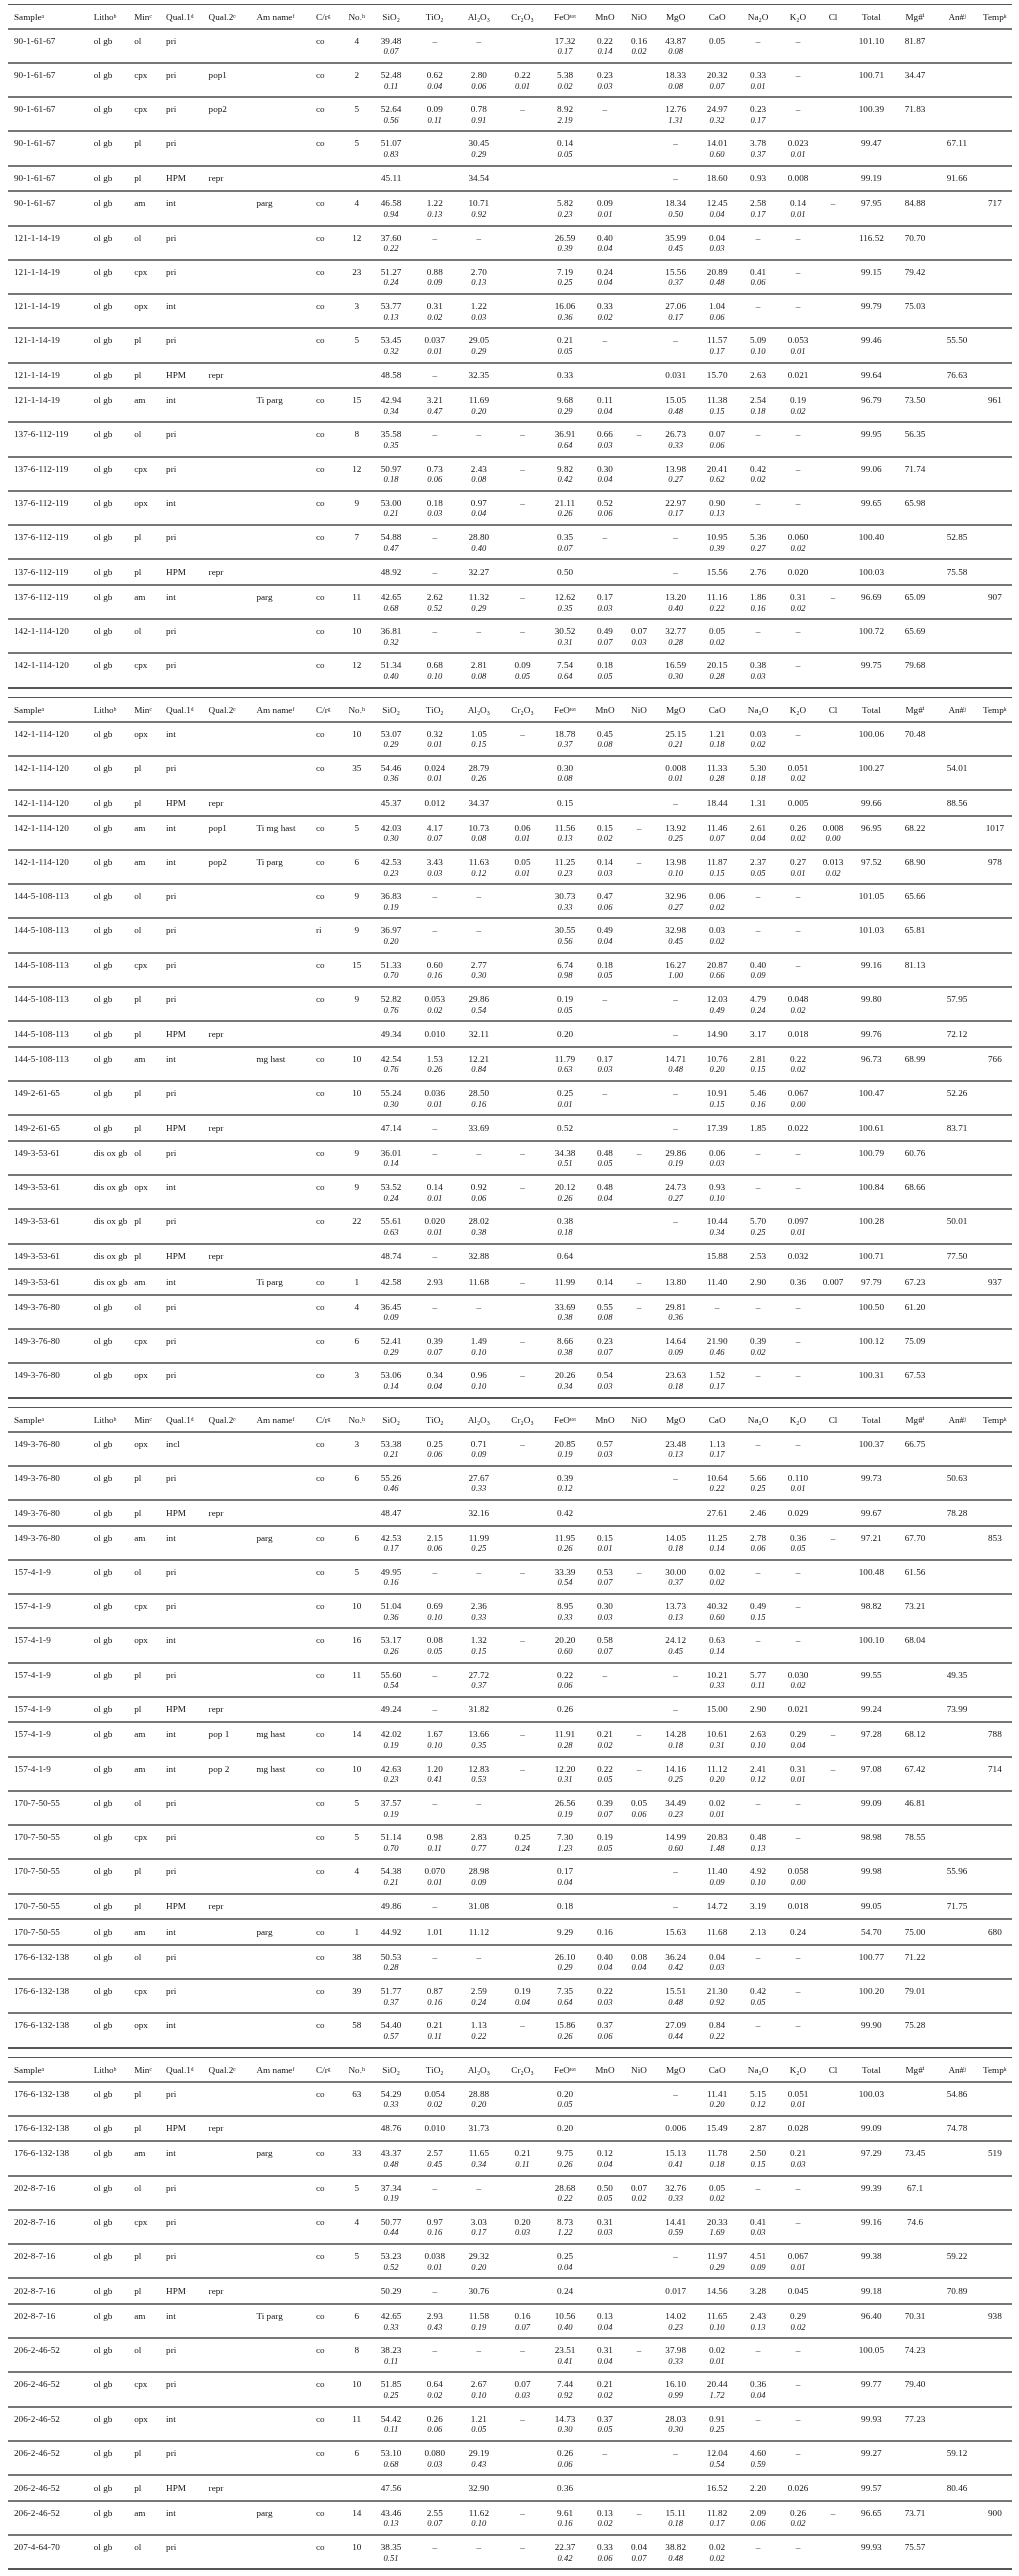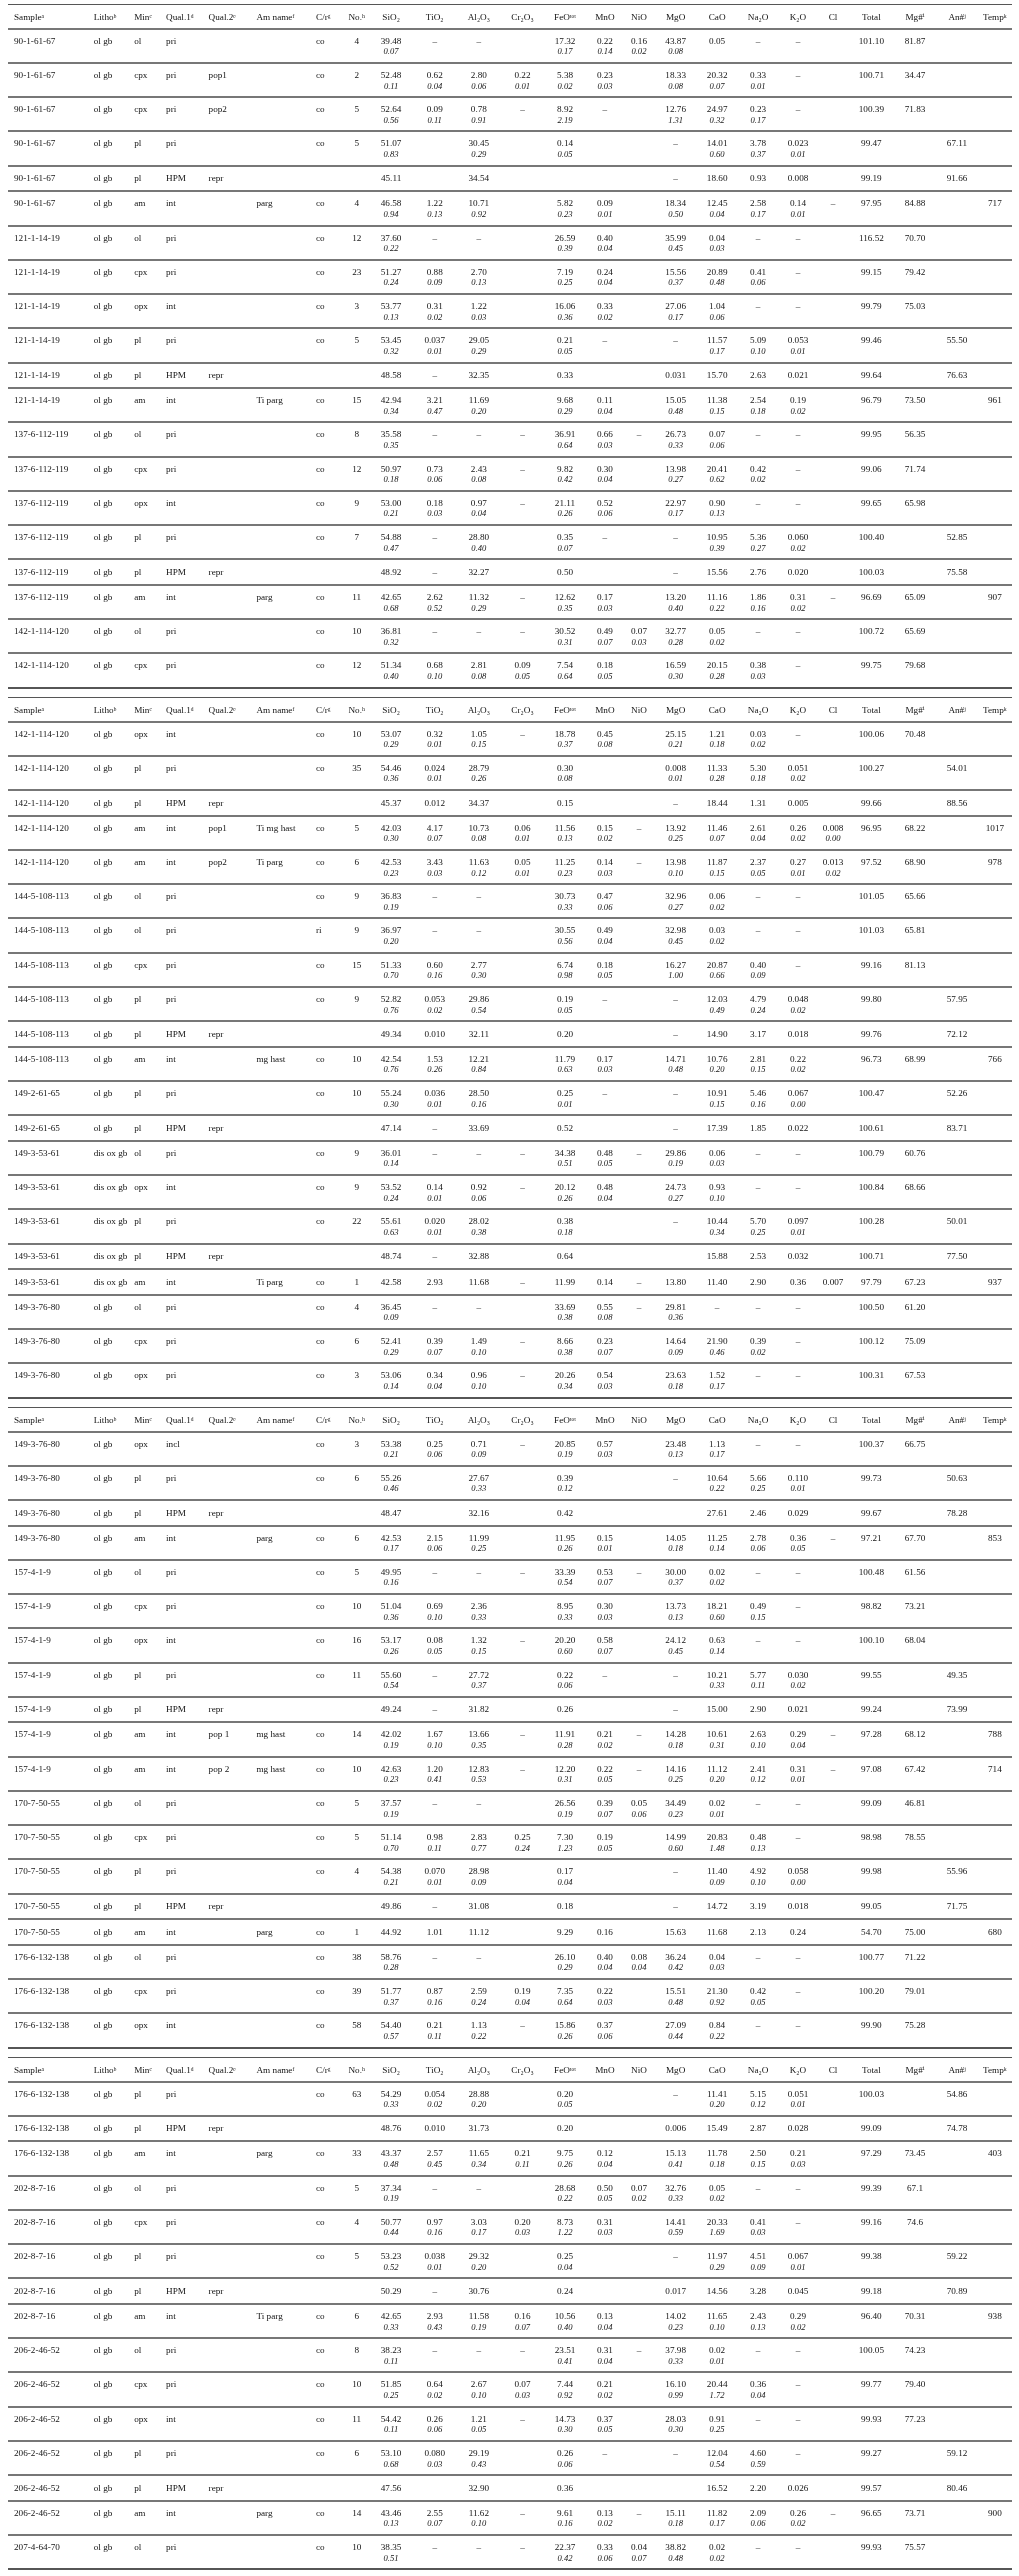--- a/index.html
+++ b/index.html
@@ -2451,21 +2451,21 @@
             <td class="l">co</td>
             <td class="c">10</td>
             <td class="c">51.04</td>
             <td class="c">0.69</td>
             <td class="c">2.36</td>
             <td class="c"></td>
             <td class="c">8.95</td>
             <td class="c">0.30</td>
             <td class="c"></td>
             <td class="c">13.73</td>
-            <td class="c">18.21</td>
+            <td class="c">40.32</td>
             <td class="c">0.49</td>
             <td class="c">–</td>
             <td class="c"></td>
             <td class="c">98.82</td>
             <td class="c">73.21</td>
             <td class="c"></td>
             <td class="c"></td>
           </tr>
           <tr class="sd">
             <td class="l"></td>
@@ -2959,21 +2959,21 @@
         <tbody class="grp">
           <tr class="main">
             <td class="l">176-6-132-138</td>
             <td class="l">ol gb</td>
             <td class="l">ol</td>
             <td class="l">pri</td>
             <td class="l"></td>
             <td class="l"></td>
             <td class="l">co</td>
             <td class="c">38</td>
-            <td class="c">58.76</td>
+            <td class="c">50.53</td>
             <td class="c">–</td>
             <td class="c">–</td>
             <td class="c"></td>
             <td class="c">26.10</td>
             <td class="c">0.40</td>
             <td class="c">0.08</td>
             <td class="c">36.24</td>
             <td class="c">0.04</td>
             <td class="c">–</td>
             <td class="c">–</td>
@@ -3274,21 +3274,21 @@
             <td class="c">0.12</td>
             <td class="c"></td>
             <td class="c">15.13</td>
             <td class="c">11.78</td>
             <td class="c">2.50</td>
             <td class="c">0.21</td>
             <td class="c"></td>
             <td class="c">97.29</td>
             <td class="c">73.45</td>
             <td class="c"></td>
-            <td class="c">403</td>
+            <td class="c">519</td>
           </tr>
           <tr class="sd">
             <td class="l"></td>
             <td class="l"></td>
             <td class="l"></td>
             <td class="l"></td>
             <td class="l"></td>
             <td class="l"></td>
             <td class="l"></td>
             <td class="c"></td>

